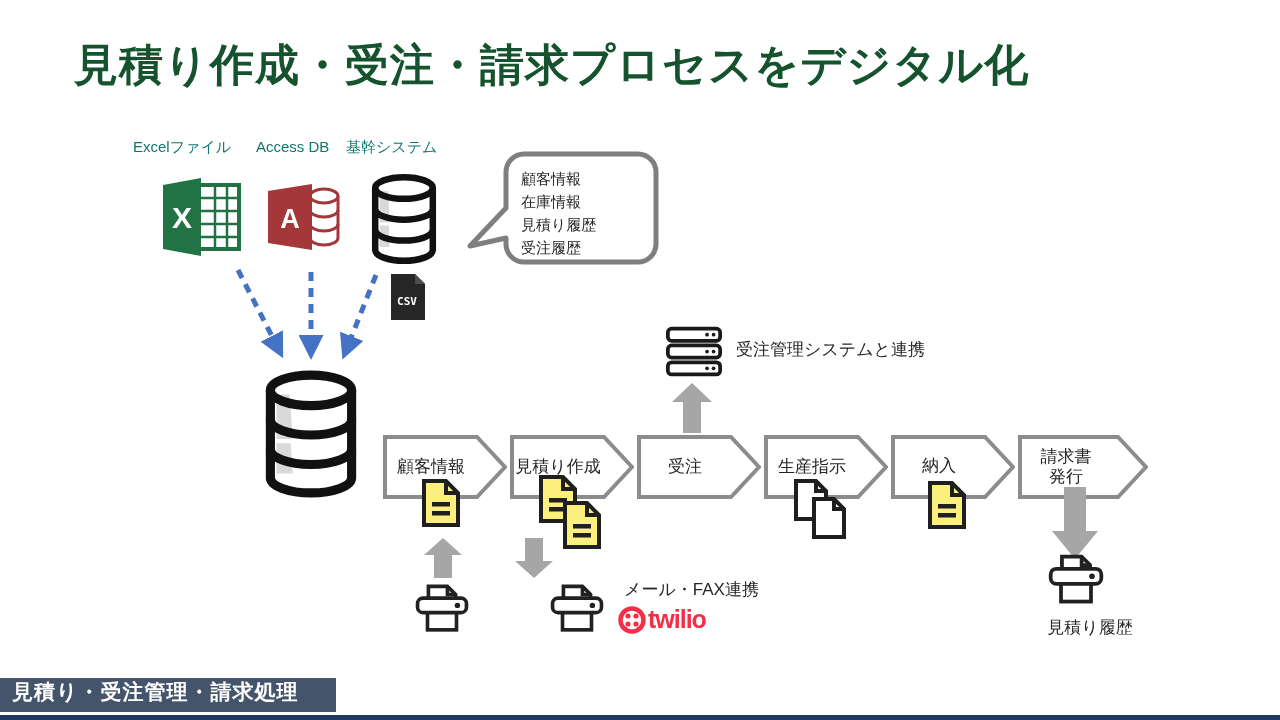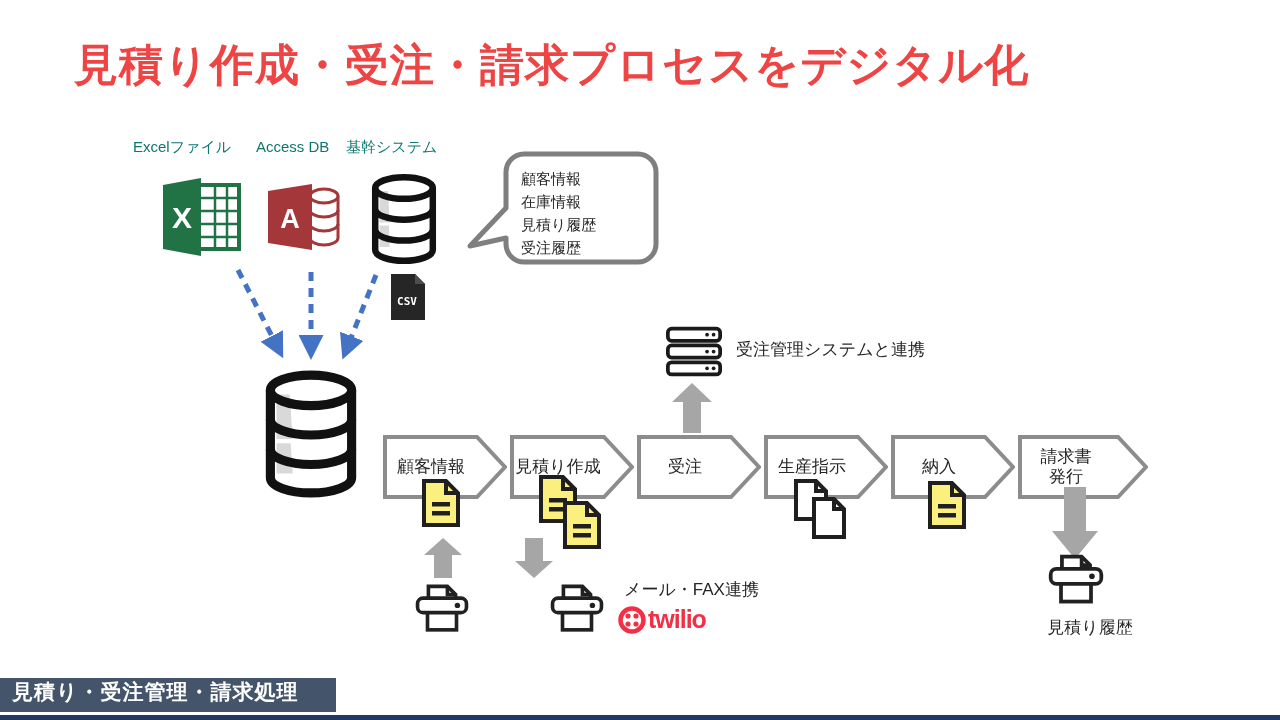--- a/index.html
+++ b/index.html
@@ -6,21 +6,21 @@
   body{
     width:1280px;height:720px;position:relative;overflow:hidden;
     background:#ffffff;
     font-family:"Liberation Sans","DejaVu Sans",sans-serif;
     color:#262626;
   }
   .abs{position:absolute;}
   
   .slide-title{
     left:74px;top:36px;width:1100px;
-    font-size:44px;font-weight:800;color:#ef4444;letter-spacing:1px;
+    font-size:44px;font-weight:800;color:#14532d;letter-spacing:1px;
   }
   
   .src-label{top:138px;font-size:15px;color:#0f766e;white-space:nowrap;}
   .lbl-excel{left:133px;}
   .lbl-access{left:256px;}
   .lbl-core{left:346px;}
   
   .bubble-svg{left:466px;top:150px;}
   .bubble-text{left:521px;top:167px;font-size:15px;line-height:23px;color:#262626;}
   
@@ -194,21 +194,21 @@
     </div>
 </div>
 <div class="abs step" style="left:764px;">
   <svg class="chev" width="124" height="64" viewBox="0 0 124 64">
       <polygon points="2,2 94,2 122,32 94,62 2,62" fill="#ffffff" stroke="#8C8C8C" stroke-width="4"></polygon>
     </svg>
   <div class="step-label">
       <span>生産指示</span>
     </div>
 </div>
-<div class="abs step" style="left:891px;">
+<div class="abs step" style="left:891px;font-family:Liberation Mono, monospace;">
   <svg class="chev" width="124" height="64" viewBox="0 0 124 64">
       <polygon points="2,2 94,2 122,32 94,62 2,62" fill="#ffffff" stroke="#8C8C8C" stroke-width="4"></polygon>
     </svg>
   <div class="step-label">
       <span>納入</span>
     </div>
 </div>
 <div class="abs step" style="left:1018px;">
   <svg class="chev" width="130" height="64" viewBox="0 0 130 64">
       <polygon points="2,2 100,2 128,32 100,62 2,62" fill="#ffffff" stroke="#8C8C8C" stroke-width="4"></polygon>

